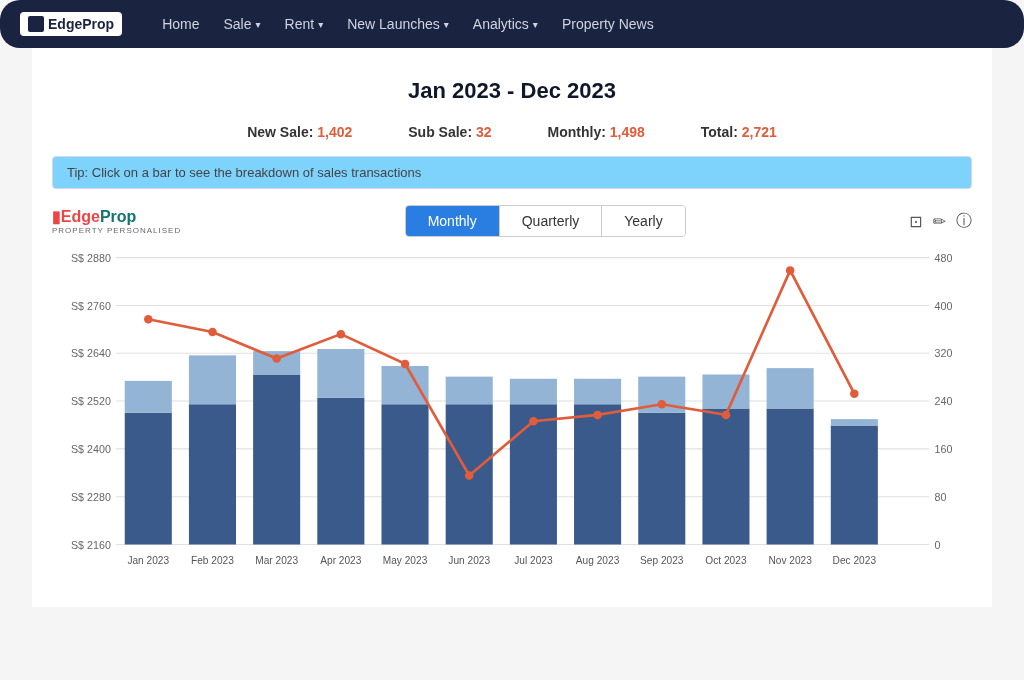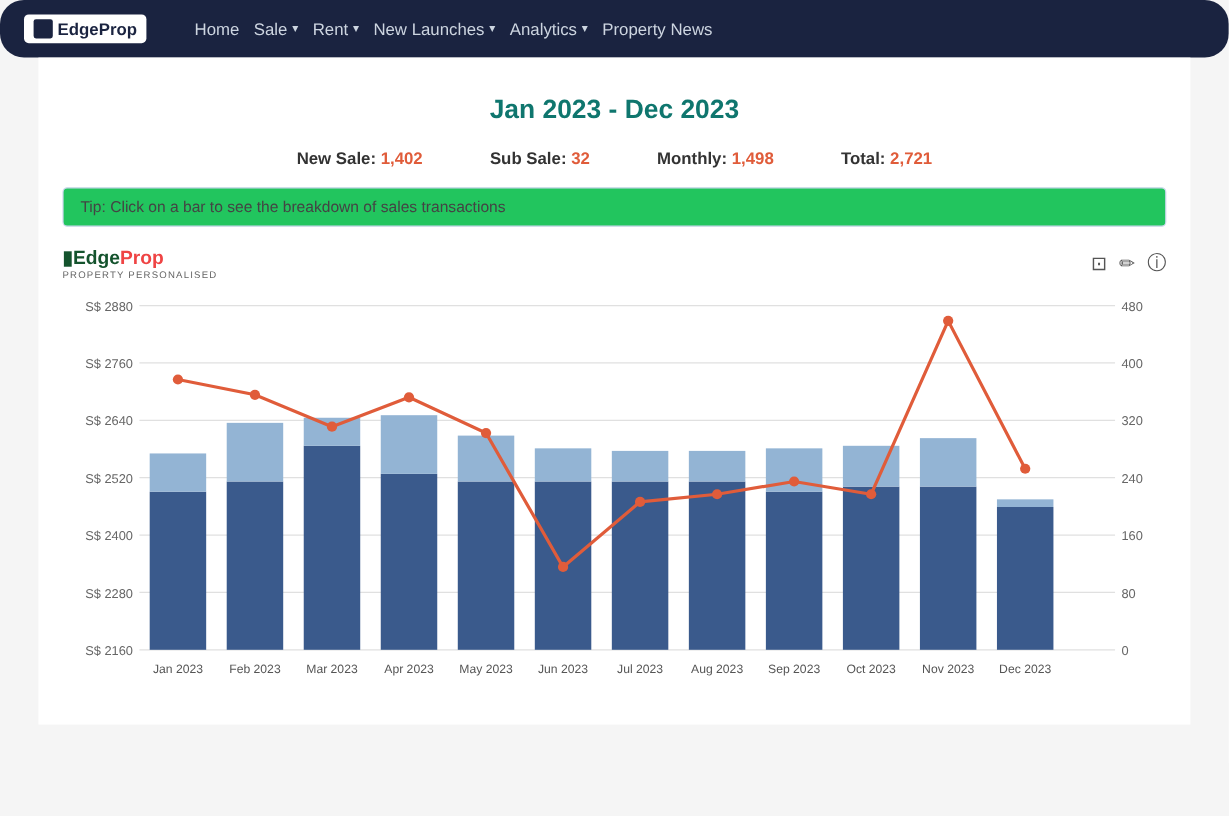--- a/index.html
+++ b/index.html
@@ -27,21 +27,21 @@
       gap: 4px;
     }
     .nav-logo-square {
       width: 16px; height: 16px;
       background: #1a2340;
       border-radius: 2px;
     }
     nav ul {
       list-style: none;
       display: flex;
-      gap: 12px;
+      gap: 24px;
       align-items: center;
     }
     nav ul li a {
       color: #cdd5e0;
       text-decoration: none;
       font-size: 14px;
       display: flex;
       align-items: center;
       gap: 4px;
     }
@@ -51,35 +51,35 @@
     .content {
       background: white;
       max-width: 960px;
       margin: 0 auto;
       padding: 30px 20px 20px;
     }
     .page-title {
       text-align: center;
       font-size: 22px;
       font-weight: 600;
-      color: #0f766e;
+      color: #0f172a;
       margin-bottom: 20px;
     }
     .stats-row {
       display: flex;
       justify-content: center;
       gap: 56px;
       margin-bottom: 16px;
       font-size: 14px;
       color: #333;
     }
     .stats-row span { font-weight: 600; }
     .stat-val { color: #e05c3a; font-weight: 700; }
     .tip-bar {
-      background: #22c55e;
+      background: #7dd3fc;
       border: 1px solid #d0d8f0;
       border-radius: 4px;
       padding: 8px 14px;
       font-size: 13px;
       color: #444;
       margin-bottom: 16px;
     }
 
     
     .chart-header {
@@ -193,25 +193,30 @@
       <span>Total:</span>
       <span class="stat-val">2,721</span>
     </div>
   </div>
 
   <div class="tip-bar">Tip: Click on a bar to see the breakdown of sales transactions</div>
 
   <div class="chart-header">
     <div class="chart-logo">
       <div class="chart-logo-text">
-        <span style="color:#14532d">▮Edge</span><span style="color:#ef4444">Prop</span>
+        <span style="color:#ef4444">▮Edge</span><span style="color:#0f766e">Prop</span>
       </div>
       <div class="chart-logo-sub">PROPERTY PERSONALISED</div>
     </div>
 
+    <div class="tab-group">
+      <button class="tab-btn active">Monthly</button>
+      <button class="tab-btn">Quarterly</button>
+      <button class="tab-btn">Yearly</button>
+    </div>
 
     <div class="chart-icons">
       <button class="chart-icon-btn" title="Download">⊡</button>
       <button class="chart-icon-btn" title="Edit">✏</button>
       <button class="chart-icon-btn" title="Info">ⓘ</button>
     </div>
   </div>
 
   <div class="chart-container">
     <svg class="chart" viewBox="0 0 860 320" preserveAspectRatio="none">

